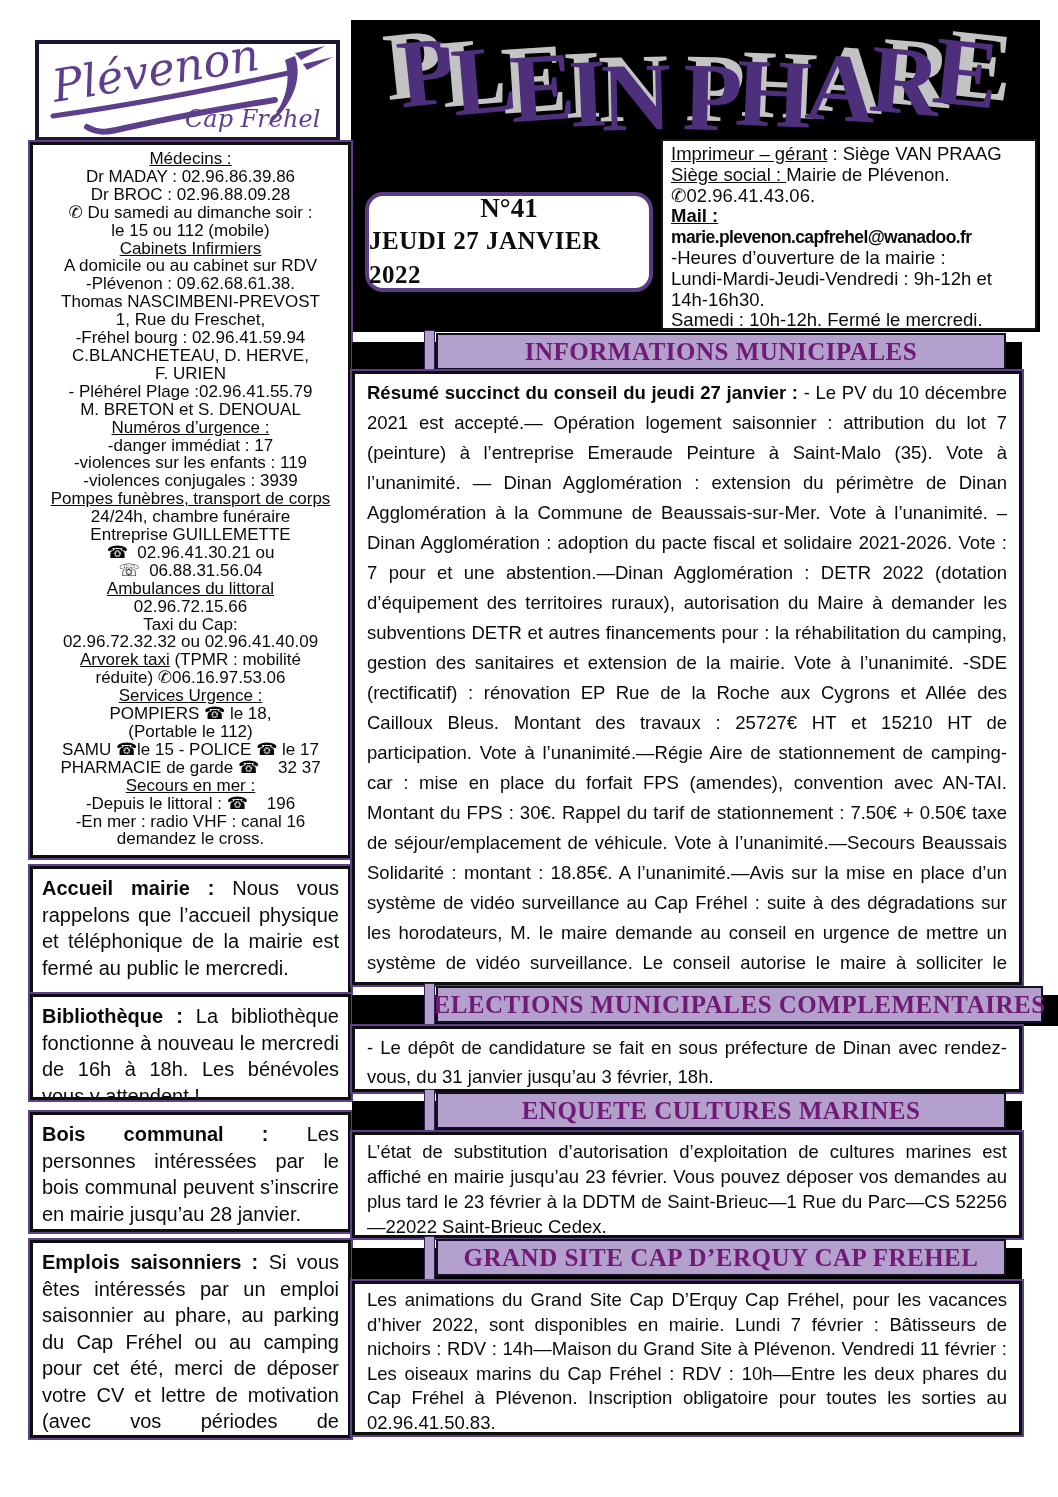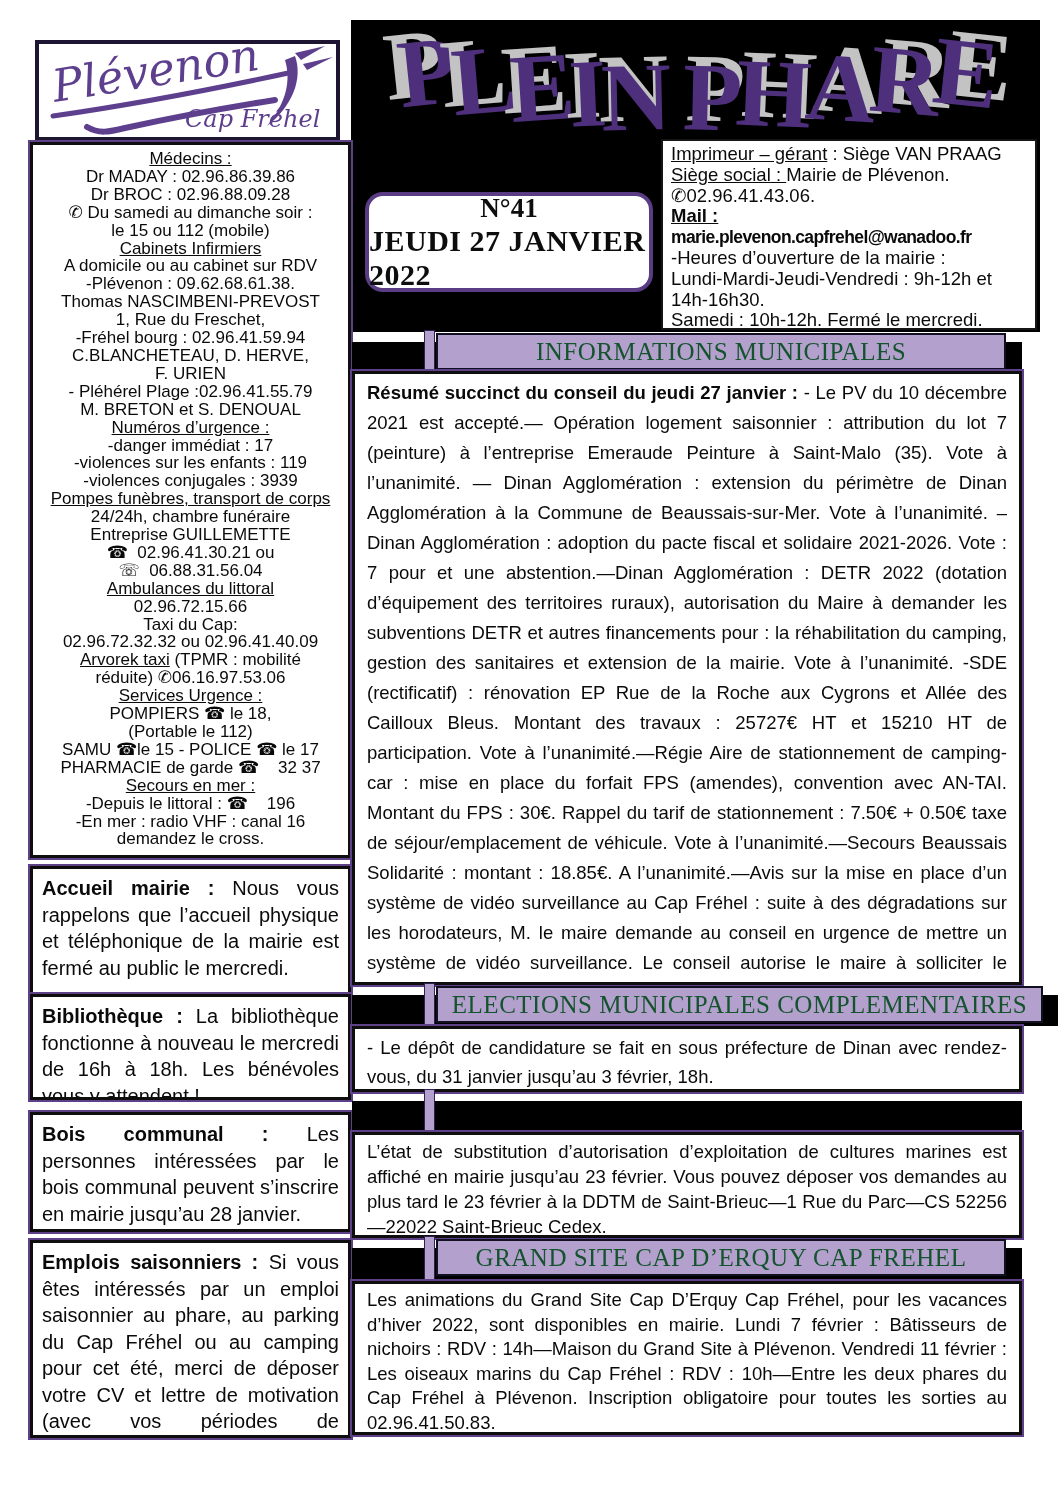--- a/index.html
+++ b/index.html
@@ -22,21 +22,21 @@
     font-size:97px;color:#4e2f7c;letter-spacing:-6px;white-space:pre;line-height:1;
   }
   .mh-letter{display:inline-block;}
   .edition-box{
     position:absolute;left:14px;top:172px;width:288px;height:100px;
     background:#fff;border:4px solid #5a3c85;border-radius:18px;box-sizing:border-box;
     display:flex;flex-direction:column;justify-content:center;align-items:center;
     font-family:"Liberation Serif","DejaVu Serif",serif;font-weight:bold;color:#0d0d0d;
   }
   .edition-number{font-size:27px;line-height:32px;}
-  .edition-date{font-size:30px;line-height:34px;letter-spacing:.5px;}
+  .edition-date{font-size:25px;line-height:34px;letter-spacing:.5px;}
   .imprint-box{
     position:absolute;right:3px;top:119px;width:376px;height:191px;
     background:#fff;border:2px solid #151515;box-sizing:border-box;
     padding:3px 8px;font-size:18.5px;line-height:20.8px;overflow:hidden;
   }
   .imprint-box .seg-b{font-weight:bold;font-size:17.5px;letter-spacing:-.6px;}
   .seg-u{text-decoration:underline;}
   .seg-bu{font-weight:bold;text-decoration:underline;}
   
   .lbox{
@@ -54,22 +54,22 @@
   .notice-bois{top:1112px;height:120px;}
   .notice-emplois{top:1240px;height:198px;}
   
   .banner{position:absolute;left:352px;width:670px;height:42px;}
   .banner-shadow{position:absolute;left:0;right:0;top:9px;height:31px;background:#000;}
   .banner-tab{position:absolute;left:72px;top:-3px;width:11px;height:47px;background:#b3a0cc;border:1px solid #2e2150;box-sizing:border-box;}
   .banner-plate{
     position:absolute;left:84px;right:16px;top:0;height:37px;background:#b3a0cc;
     border:2px solid #101020;box-sizing:border-box;
     display:flex;align-items:center;justify-content:center;
-    font-family:"Liberation Serif","DejaVu Serif",serif;font-weight:normal;
-    font-size:25px;color:#14532d;letter-spacing:.5px;white-space:nowrap;
+    font-family:"Liberation Serif","DejaVu Serif",serif;font-weight:bold;
+    font-size:25px;color:#701a75;letter-spacing:.5px;white-space:nowrap;
   }
   .banner-informations{top:333px;}
   .banner-elections{top:986px;padding-left:37px;}
   .banner-enquete{top:1092px;}
   .banner-grand-site{top:1239px;}
   .sbox{
     position:absolute;left:352px;width:670px;background:#fff;box-sizing:border-box;
     border:3px solid #0e0e0e;box-shadow:0 0 0 2px #5d4088;
     padding:4px 12px;text-align:justify;font-size:18.5px;overflow:hidden;
   }
@@ -239,20 +239,21 @@
   <div class="banner-tab"></div>
   <div class="banner-plate">ELECTIONS MUNICIPALES COMPLEMENTAIRES</div>
 </div>
 <div class="sbox sbox-elections">
   <span>- Le dépôt de candidature se fait en sous préfecture de Dinan avec rendez-vous, du 31 janvier jusqu’au 3 février, 18h.</span>
 </div>
 
 <div class="banner banner-enquete">
   <div class="banner-shadow"></div>
   <div class="banner-tab"></div>
+  <div class="banner-plate">ENQUETE CULTURES MARINES</div>
 </div>
 <div class="sbox sbox-enquete">
   <span>L’état de substitution d’autorisation d’exploitation de cultures marines est affiché en mairie jusqu’au 23 février. Vous pouvez déposer vos demandes au plus tard le 23 février à la DDTM de Saint-Brieuc—1 Rue du Parc—CS 52256—22022 Saint-Brieuc Cedex.</span>
 </div>
 
 <div class="banner banner-grand-site">
   <div class="banner-shadow"></div>
   <div class="banner-tab"></div>
   <div class="banner-plate">GRAND SITE CAP D’ERQUY CAP FREHEL</div>
 </div>

